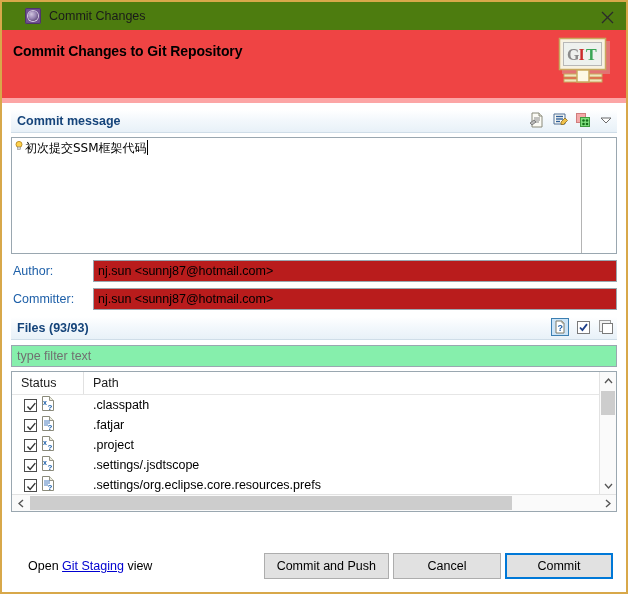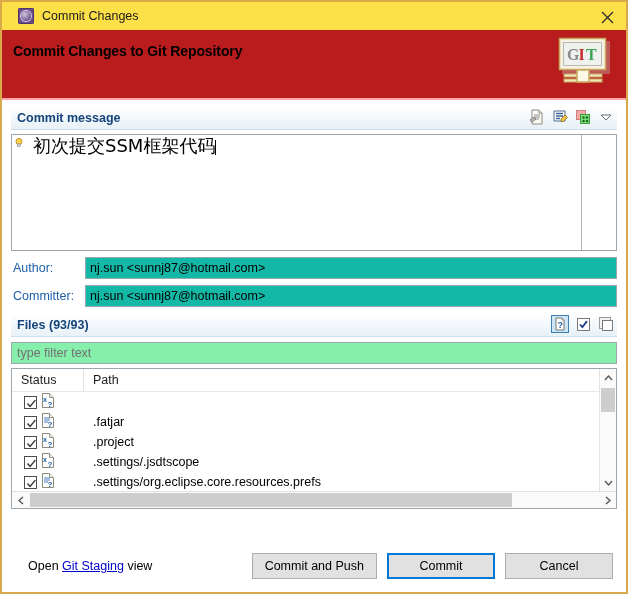--- a/index.html
+++ b/index.html
@@ -22,22 +22,22 @@
     border: 2px solid #d8a84a;
     overflow: hidden;
   }
 
   
   .titlebar {
     position: relative;
     height: 28px;
     display: flex;
     align-items: center;
-    padding: 0 6px 0 16px;
-    background: #fde047;
+    padding: 0 6px 0 23px;
+    background: #4d7c0f;
   }
   .title-icon {
     width: 16px; height: 16px;
     position: relative;
     flex: 0 0 auto;
     background: #6e4f91;
     border-radius: 2px;
     box-shadow: inset 0 0 0 1px #4e3569;
   }
   .title-icon::after {
@@ -65,22 +65,22 @@
     line-height: 1;
     cursor: default;
     user-select: none;
   }
   .close-btn svg { display: block; }
 
   
   .header {
     position: relative;
     height: 68px;
-    border-bottom: 2px solid #fca5a5;
-    background: #b91c1c;
+    border-bottom: 5px solid #fca5a5;
+    background: #ef4444;
   }
   .header-title {
     position: absolute;
     left: 11px; top: 13px;
     font-size: 14px;
     font-weight: bold;
     color: #000;
     letter-spacing: -0.1px;
   }
   .git-logo {
@@ -149,26 +149,25 @@
     left: 3px; top: 3px;
     width: 8px; height: 9px;
   }
   .msg-text {
     flex: 1 1 auto;
     padding: 2px 0 0 0;
     position: relative;
     overflow: hidden;
   }
   .msg-line {
-    font-size: 18px;
+    font-size: 12px;
     line-height: 17px;
     color: #000;
     white-space: pre;
     font-family: "DejaVu Sans", "Liberation Sans", sans-serif;
-    margin-left: 8px;
   }
   .caret {
     display: inline-block;
     width: 1px;
     height: 15px;
     background: #000;
     vertical-align: -3px;
     margin-left: 0px;
   }
   .margin-rule {
@@ -178,35 +177,36 @@
     width: 1px;
     background: #b4b4b4;
   }
 
   
   .field-row {
     display: flex;
     align-items: center;
     height: 22px;
     margin-top: 6px;
+    gap: 8px;
   }
   .field-label {
     width: 74px;
     flex: 0 0 74px;
     font-size: 12.5px;
     color: #1d5fa8;
     padding-left: 2px;
     box-sizing: border-box;
   }
   .field-input {
     flex: 1 1 auto;
     height: 22px;
     box-sizing: border-box;
     border: 1px solid #9aa7b0;
-    background: #14b8a6;
+    background: #b91c1c;
     font-size: 12.5px;
     color: #000;
     padding: 0 4px;
     display: flex;
     align-items: center;
     font-family: "Liberation Sans", sans-serif;
     outline: none;
   }
 
   
@@ -349,21 +349,21 @@
   }
   .link {
     color: #0000d0;
     text-decoration: underline;
     cursor: pointer;
   }
   .btns {
     margin-left: auto;
     display: flex;
     align-items: center;
-    gap: 10px;
+    gap: 4px;
     padding-left: 28px;
   }
   .btn {
     height: 26px;
     min-width: 108px;
     box-sizing: border-box;
     background: #e1e1e1;
     border: 1px solid #adadad;
     font-size: 12.5px;
     color: #000;
@@ -530,20 +530,21 @@
                 </span>
                 <span>
                   <svg width="14" height="15" viewBox="0 0 14 15" aria-hidden="true">
                     <path d="M1.5 0.5 h7 l4 4 v10 h-11 z" fill="#ffffff" stroke="#8a8a7a" stroke-width="1"></path>
                     <path d="M8.5 0.5 v4 h4" fill="#ededdf" stroke="#8a8a7a" stroke-width="0.9"></path>
                     <text x="2" y="9" font-family="Liberation Sans, sans-serif" font-size="7" font-weight="bold" fill="#1d5fa8">x</text>
                     <text x="6.5" y="14" font-family="Liberation Sans, sans-serif" font-size="8" font-weight="bold" fill="#1d5fa8">?</text>
                   </svg>
                 </span>
               </div>
+              <div class="cell-path">.classpath</div>
             </div>
 
             <div class="trow">
               <div class="cell-status">
                 <span class="cbox">
                   <svg width="11" height="11" viewBox="0 0 11 11" aria-hidden="true">
                     <path d="M1.5 5.5 l2.6 3 l5.2 -6.4" fill="none" stroke="#333" stroke-width="1.4"></path>
                   </svg>
                 </span>
                 <span>
@@ -651,18 +652,18 @@
         </div>
       </div>
     </div>
 
   </div>
 
   <div class="footer">
     <div class="open-staging"><span>Open </span><span class="link">Git Staging</span><span> view</span></div>
     <div class="btns">
       <div class="btn">Commit and Push</div>
+      <div class="btn">Cancel</div>
       <div class="btn primary">Commit</div>
-      <div class="btn">Cancel</div>
     </div>
   </div>
 
 </div>
 
 </body></html>

